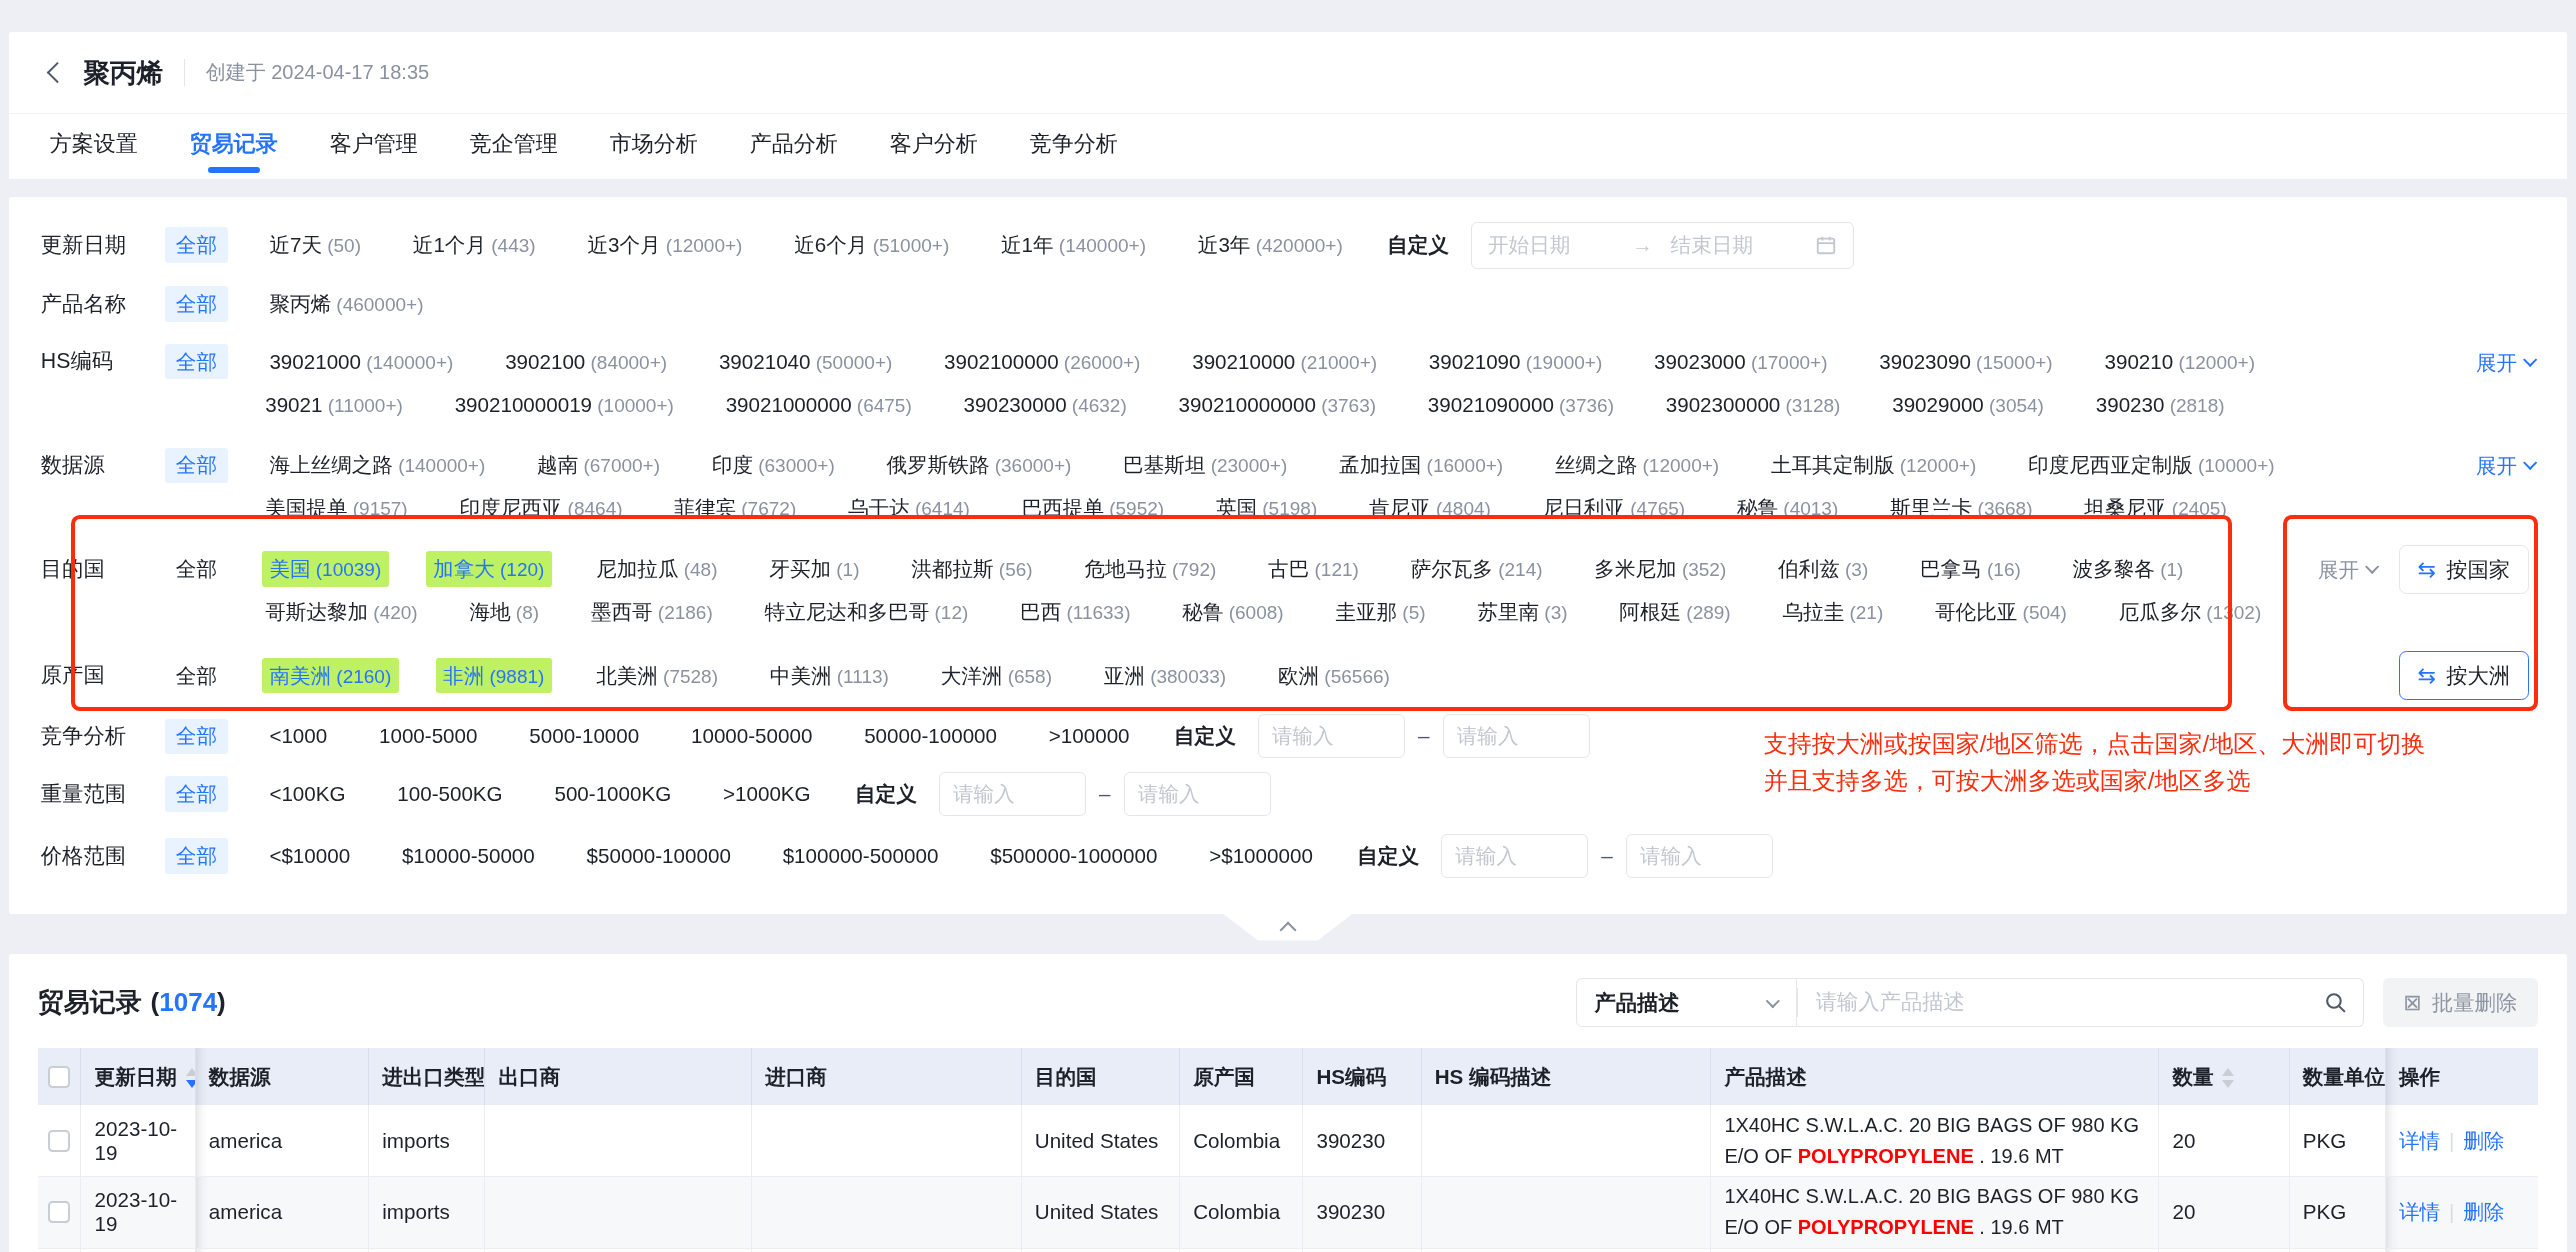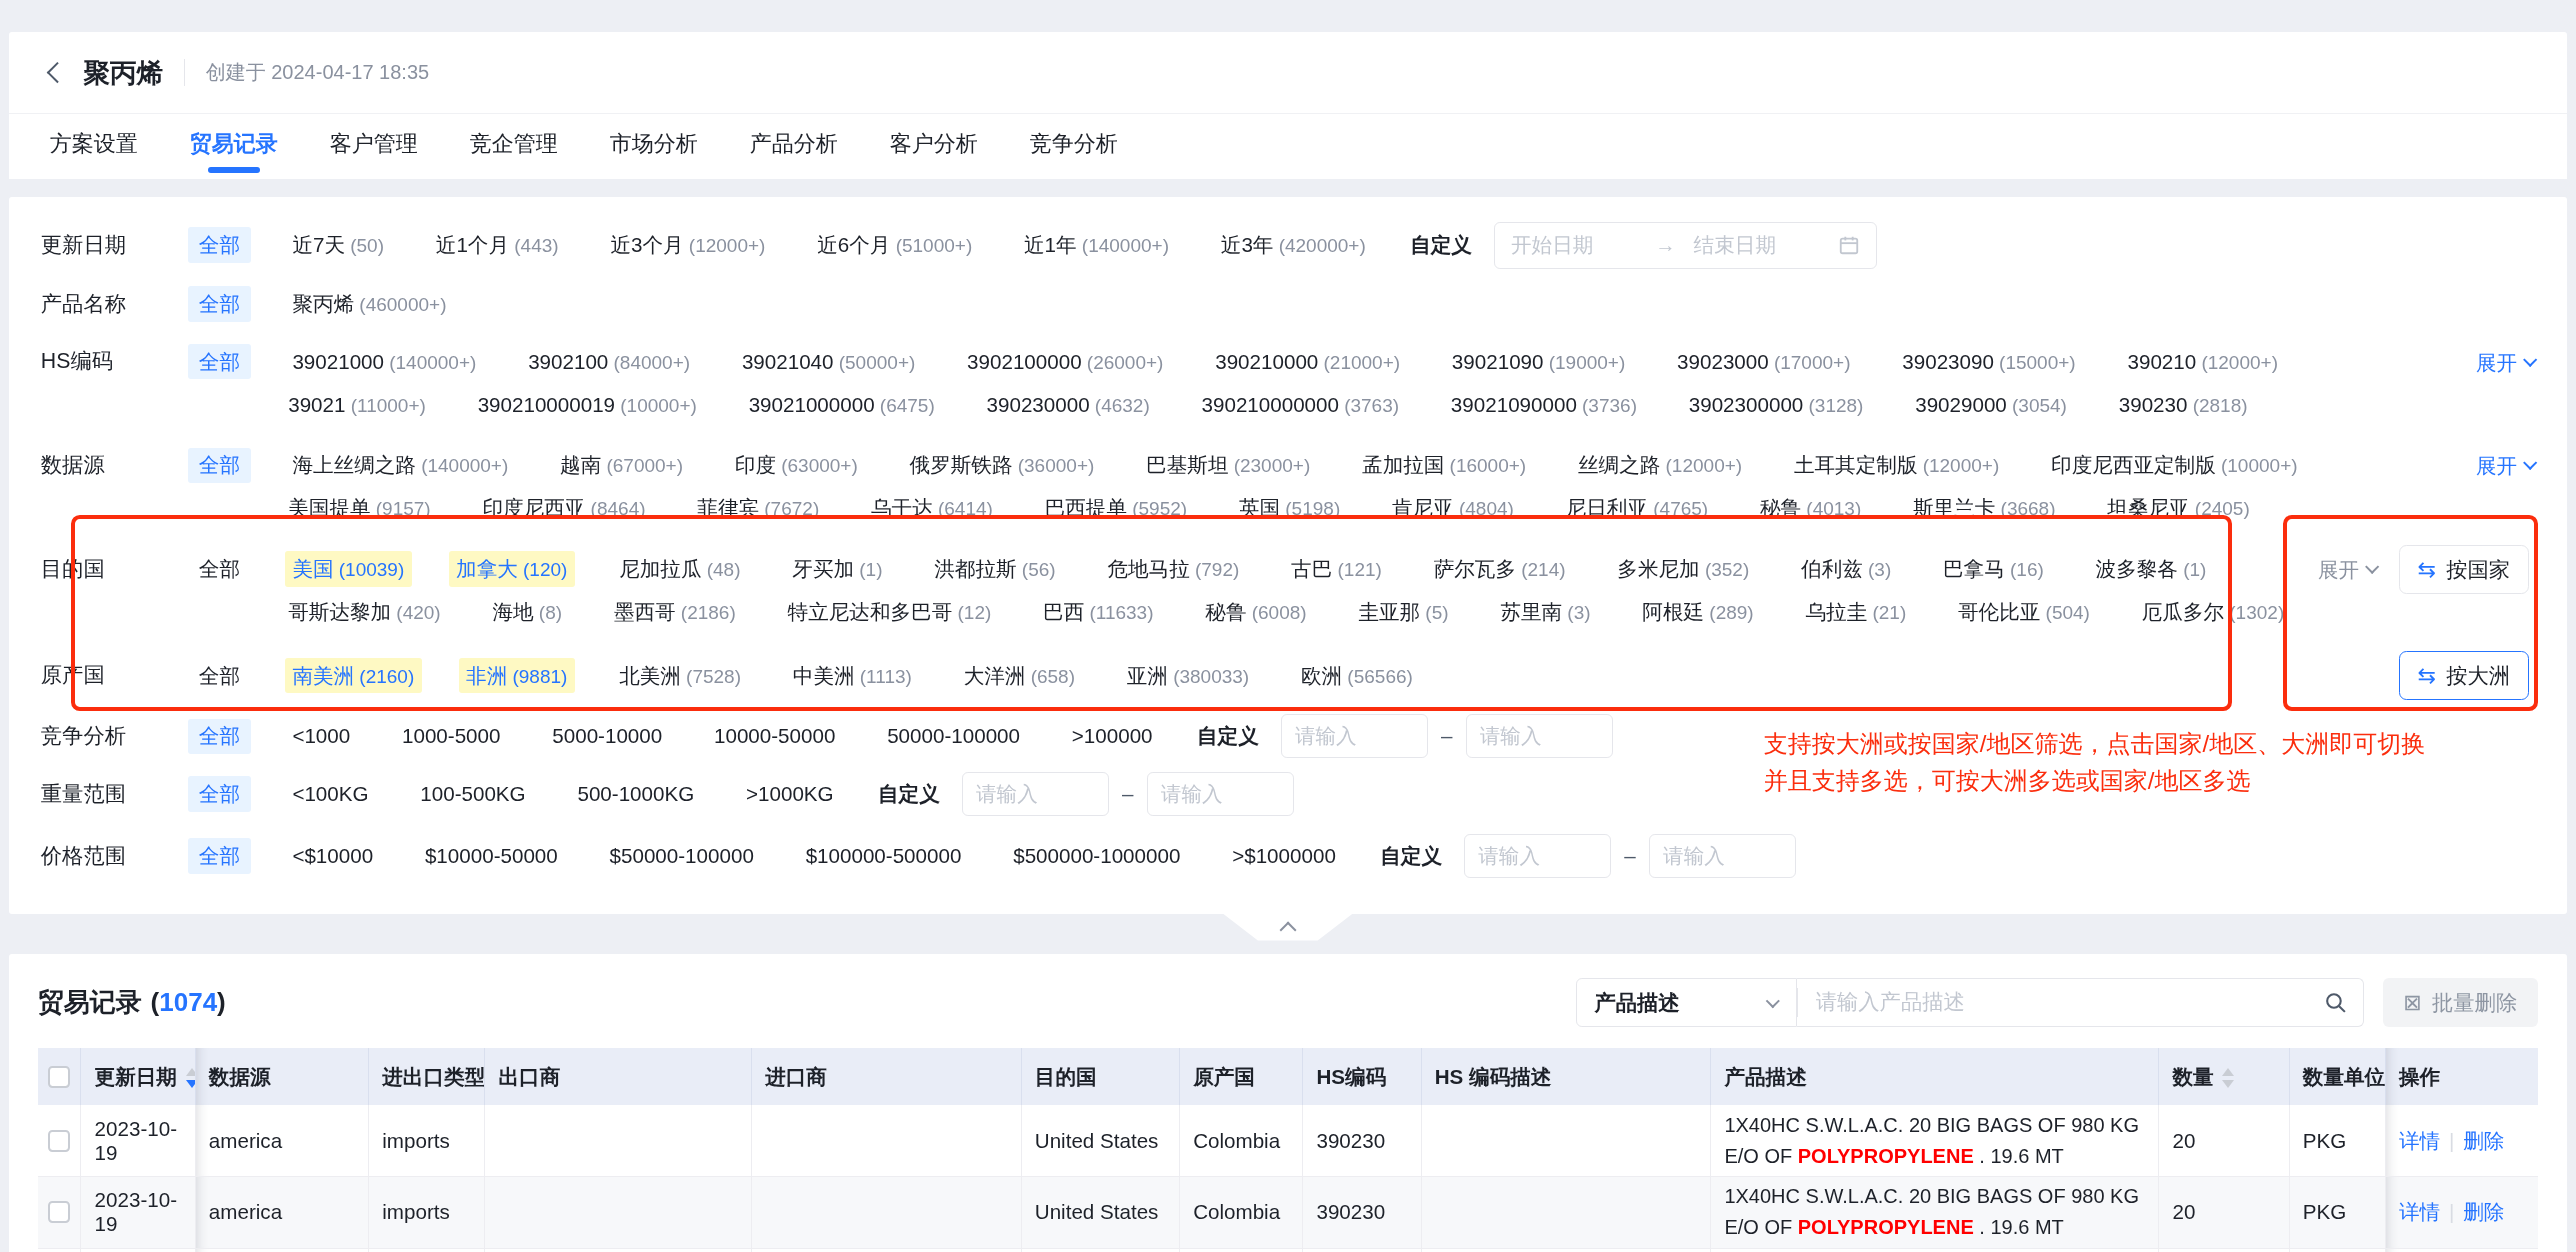--- a/index.html
+++ b/index.html
@@ -17,28 +17,28 @@
   .tabs { display:flex; padding:0 41px; height:63px; align-items:center; gap:52px; }
   .tab { position:relative; font-size:22px; color:#1d2129; height:63px; line-height:59px; cursor:pointer; }
   .tab.active { color:#2574ff; font-weight:700; }
   .tab.active::after { content:""; position:absolute; left:50%; transform:translateX(-50%); bottom:4.4px; width:52px; height:5.2px; border-radius:2.9px; background:#2574ff; }
 
   
   #filter-card { top:197px; height:717px; border-radius:2.9px; padding:26.5px 32px 0 32px; }
   .frow { display:flex; align-items:flex-start; }
   .flabel { width:124px; flex:0 0 124px; font-size:21.3px; color:#1d2129; font-weight:500; line-height:43px; }
   .fcontent { flex:1; min-width:0; }
-  .fline { display:flex; align-items:center; height:43px; white-space:nowrap;margin-left:23px; }
+  .fline { display:flex; align-items:center; height:43px; white-space:nowrap; }
   .fline.cont { padding-left:93px; }
   .tag-all { font-size:20.6px; padding:3.7px 11px; border-radius:2.9px; margin-right:34px; cursor:pointer; color:#1d2129; }
   .tag-all.sel { color:#2574ff; background:#e8f3ff; }
   .opt { margin-right:37px; cursor:pointer; padding:3.7px 7.4px; border-radius:2.9px; }
   .opt .oname { font-size:20.6px; color:#1d2129; }
   .opt .ocount { font-size:19px; color:#8a919f; margin-left:5.2px; }
-  .opt.sel { background:#fef9c3; }
+  .opt.sel { background:#bef264; }
   .opt.sel .oname, .opt.sel .ocount { color:#2574ff; }
   .custom-label { font-size:20.6px; font-weight:600; color:#1d2129; margin-right:22px; }
   .daterange { width:383px; height:47px; border:1.5px solid #e5e6eb; border-radius:5.9px; display:flex; align-items:center; padding:0 16px; background:#fff; }
   .daterange .ph { font-size:20.6px; color:#c2c7d0; }
   .daterange .ph.start { flex:1; }
   .daterange .ph.end { flex:1; }
   .daterange .dr-arrow { font-size:20.6px; color:#c2c7d0; margin-right:17.7px; }
   .mini-input { width:147px; height:44px; border:1.5px solid #e5e6eb; border-radius:5.9px; padding:0 13.2px; font-size:20.6px; color:#4e5969; font-family:"Liberation Sans",sans-serif; outline:none; }
   .mini-input::placeholder { color:#c2c7d0; }
   .dash { font-size:20.6px; color:#4e5969; margin:0 13.2px; }

